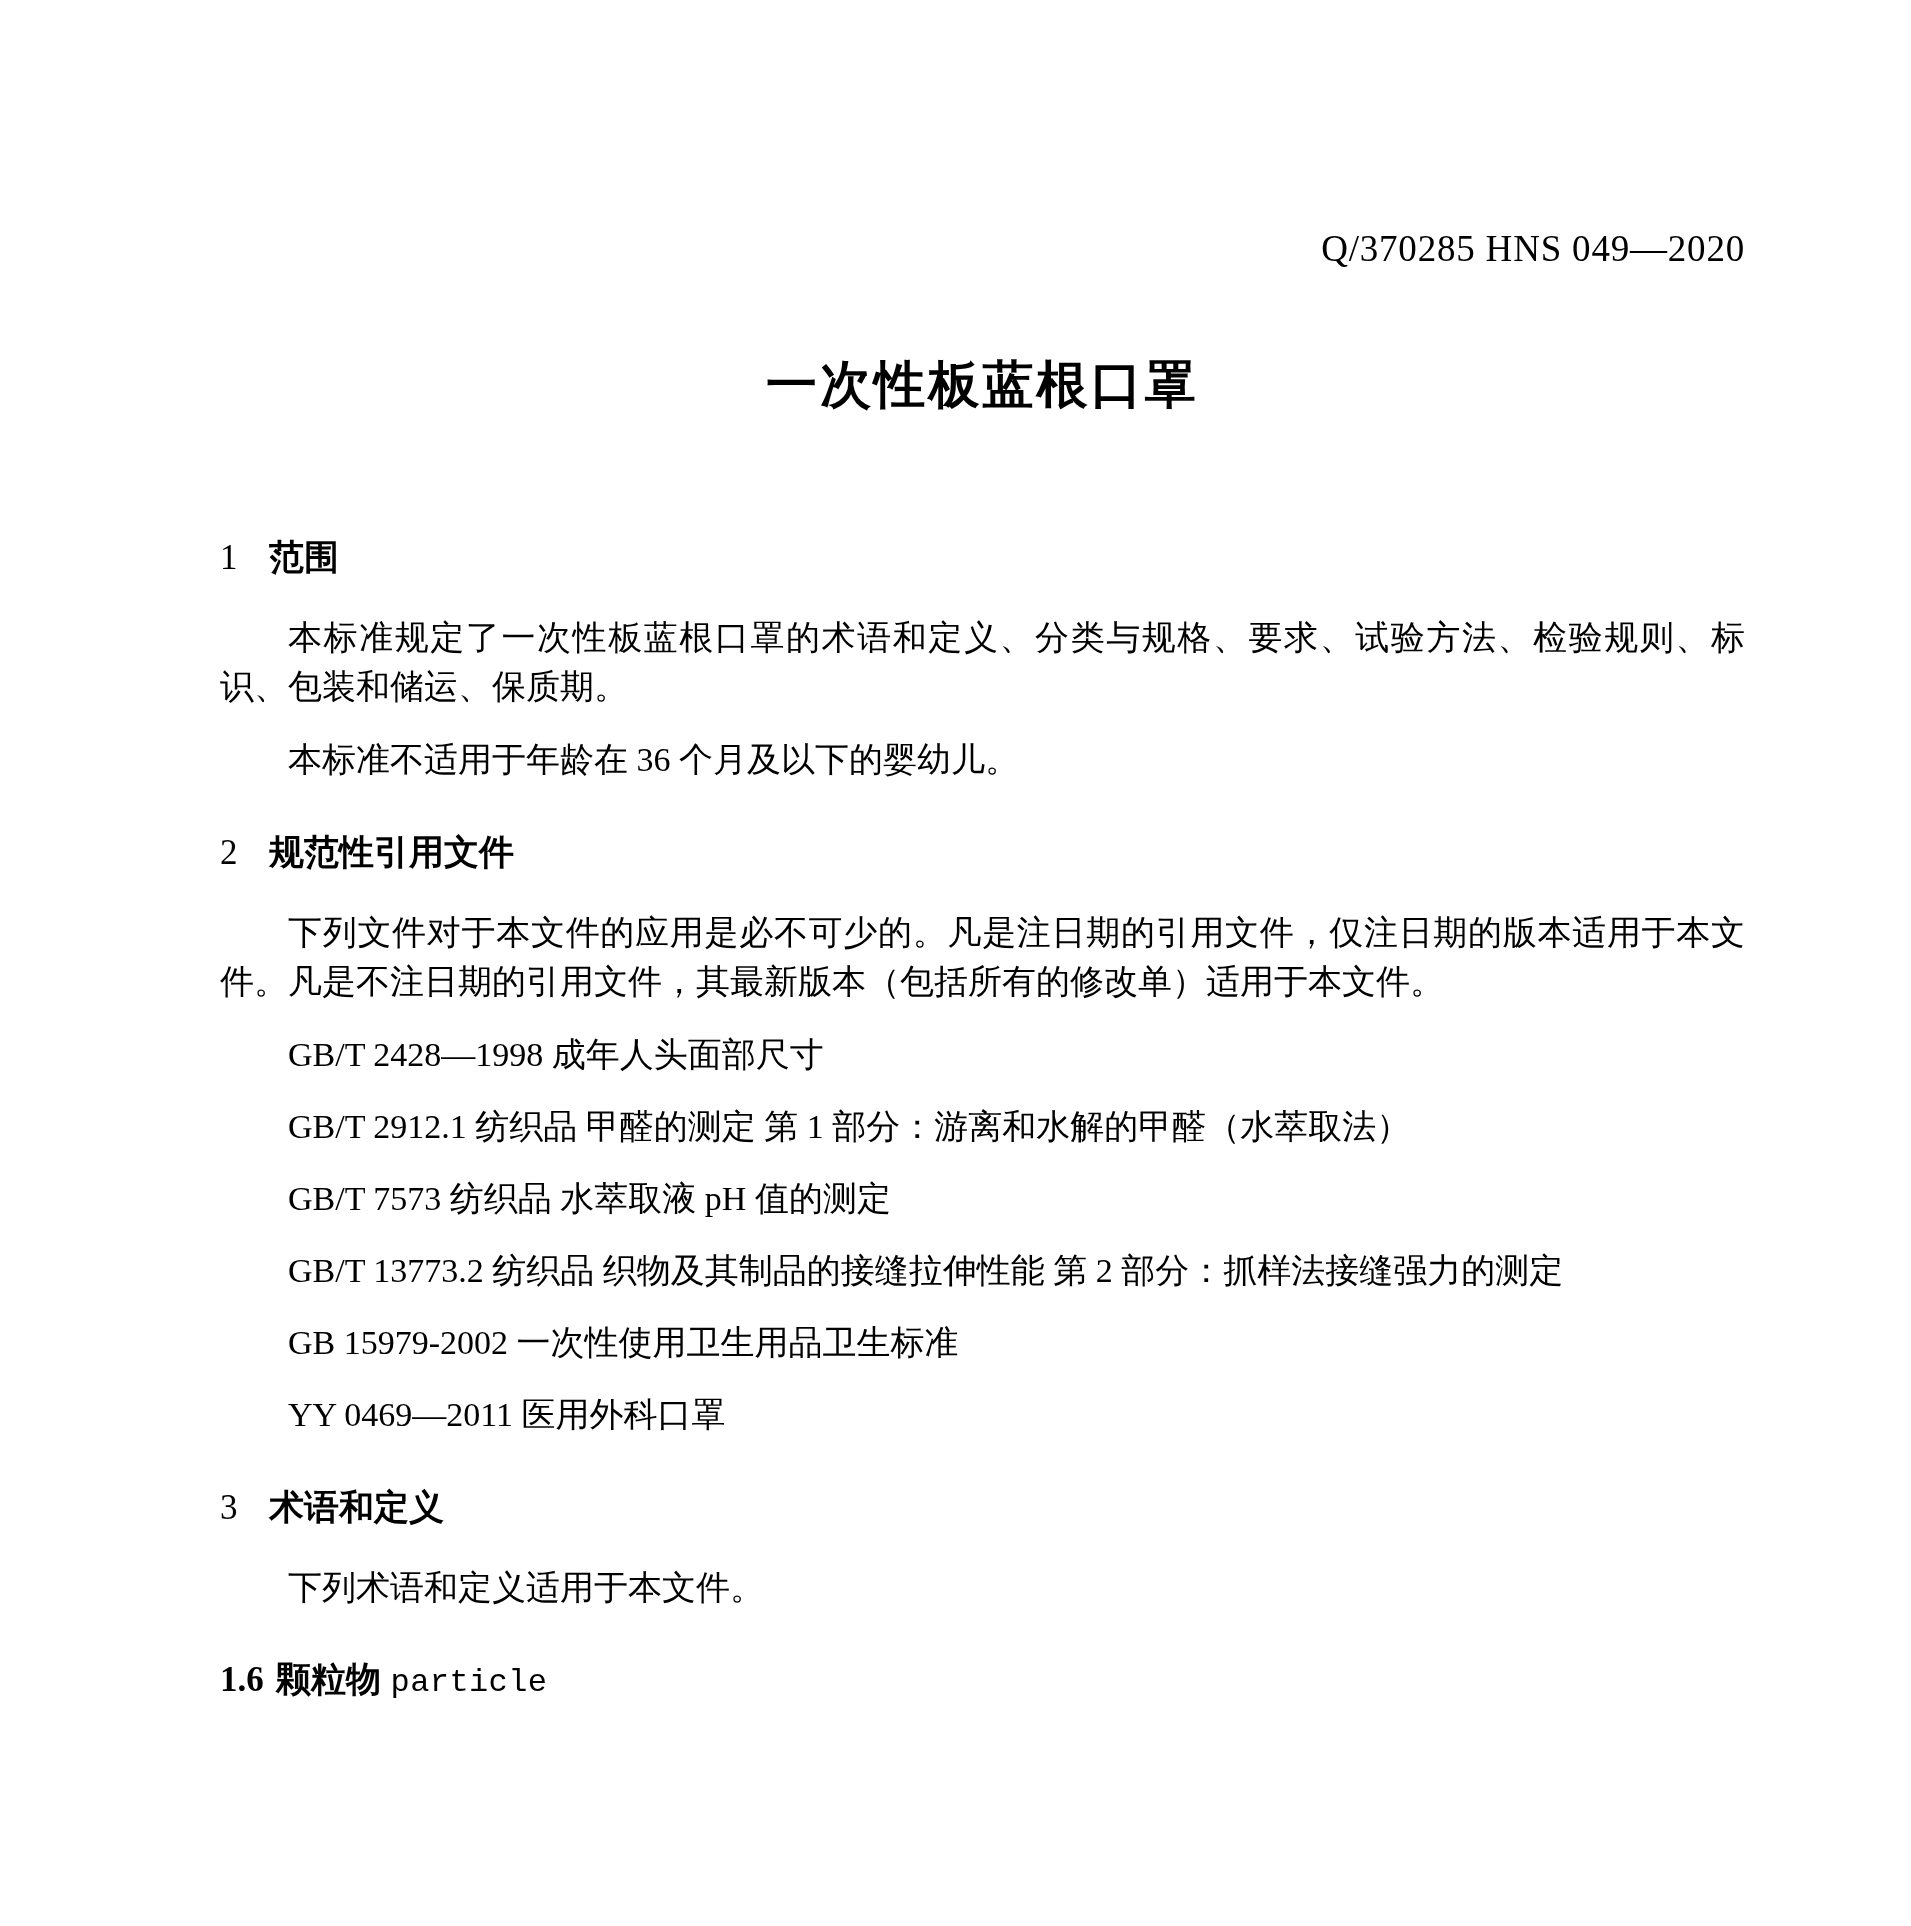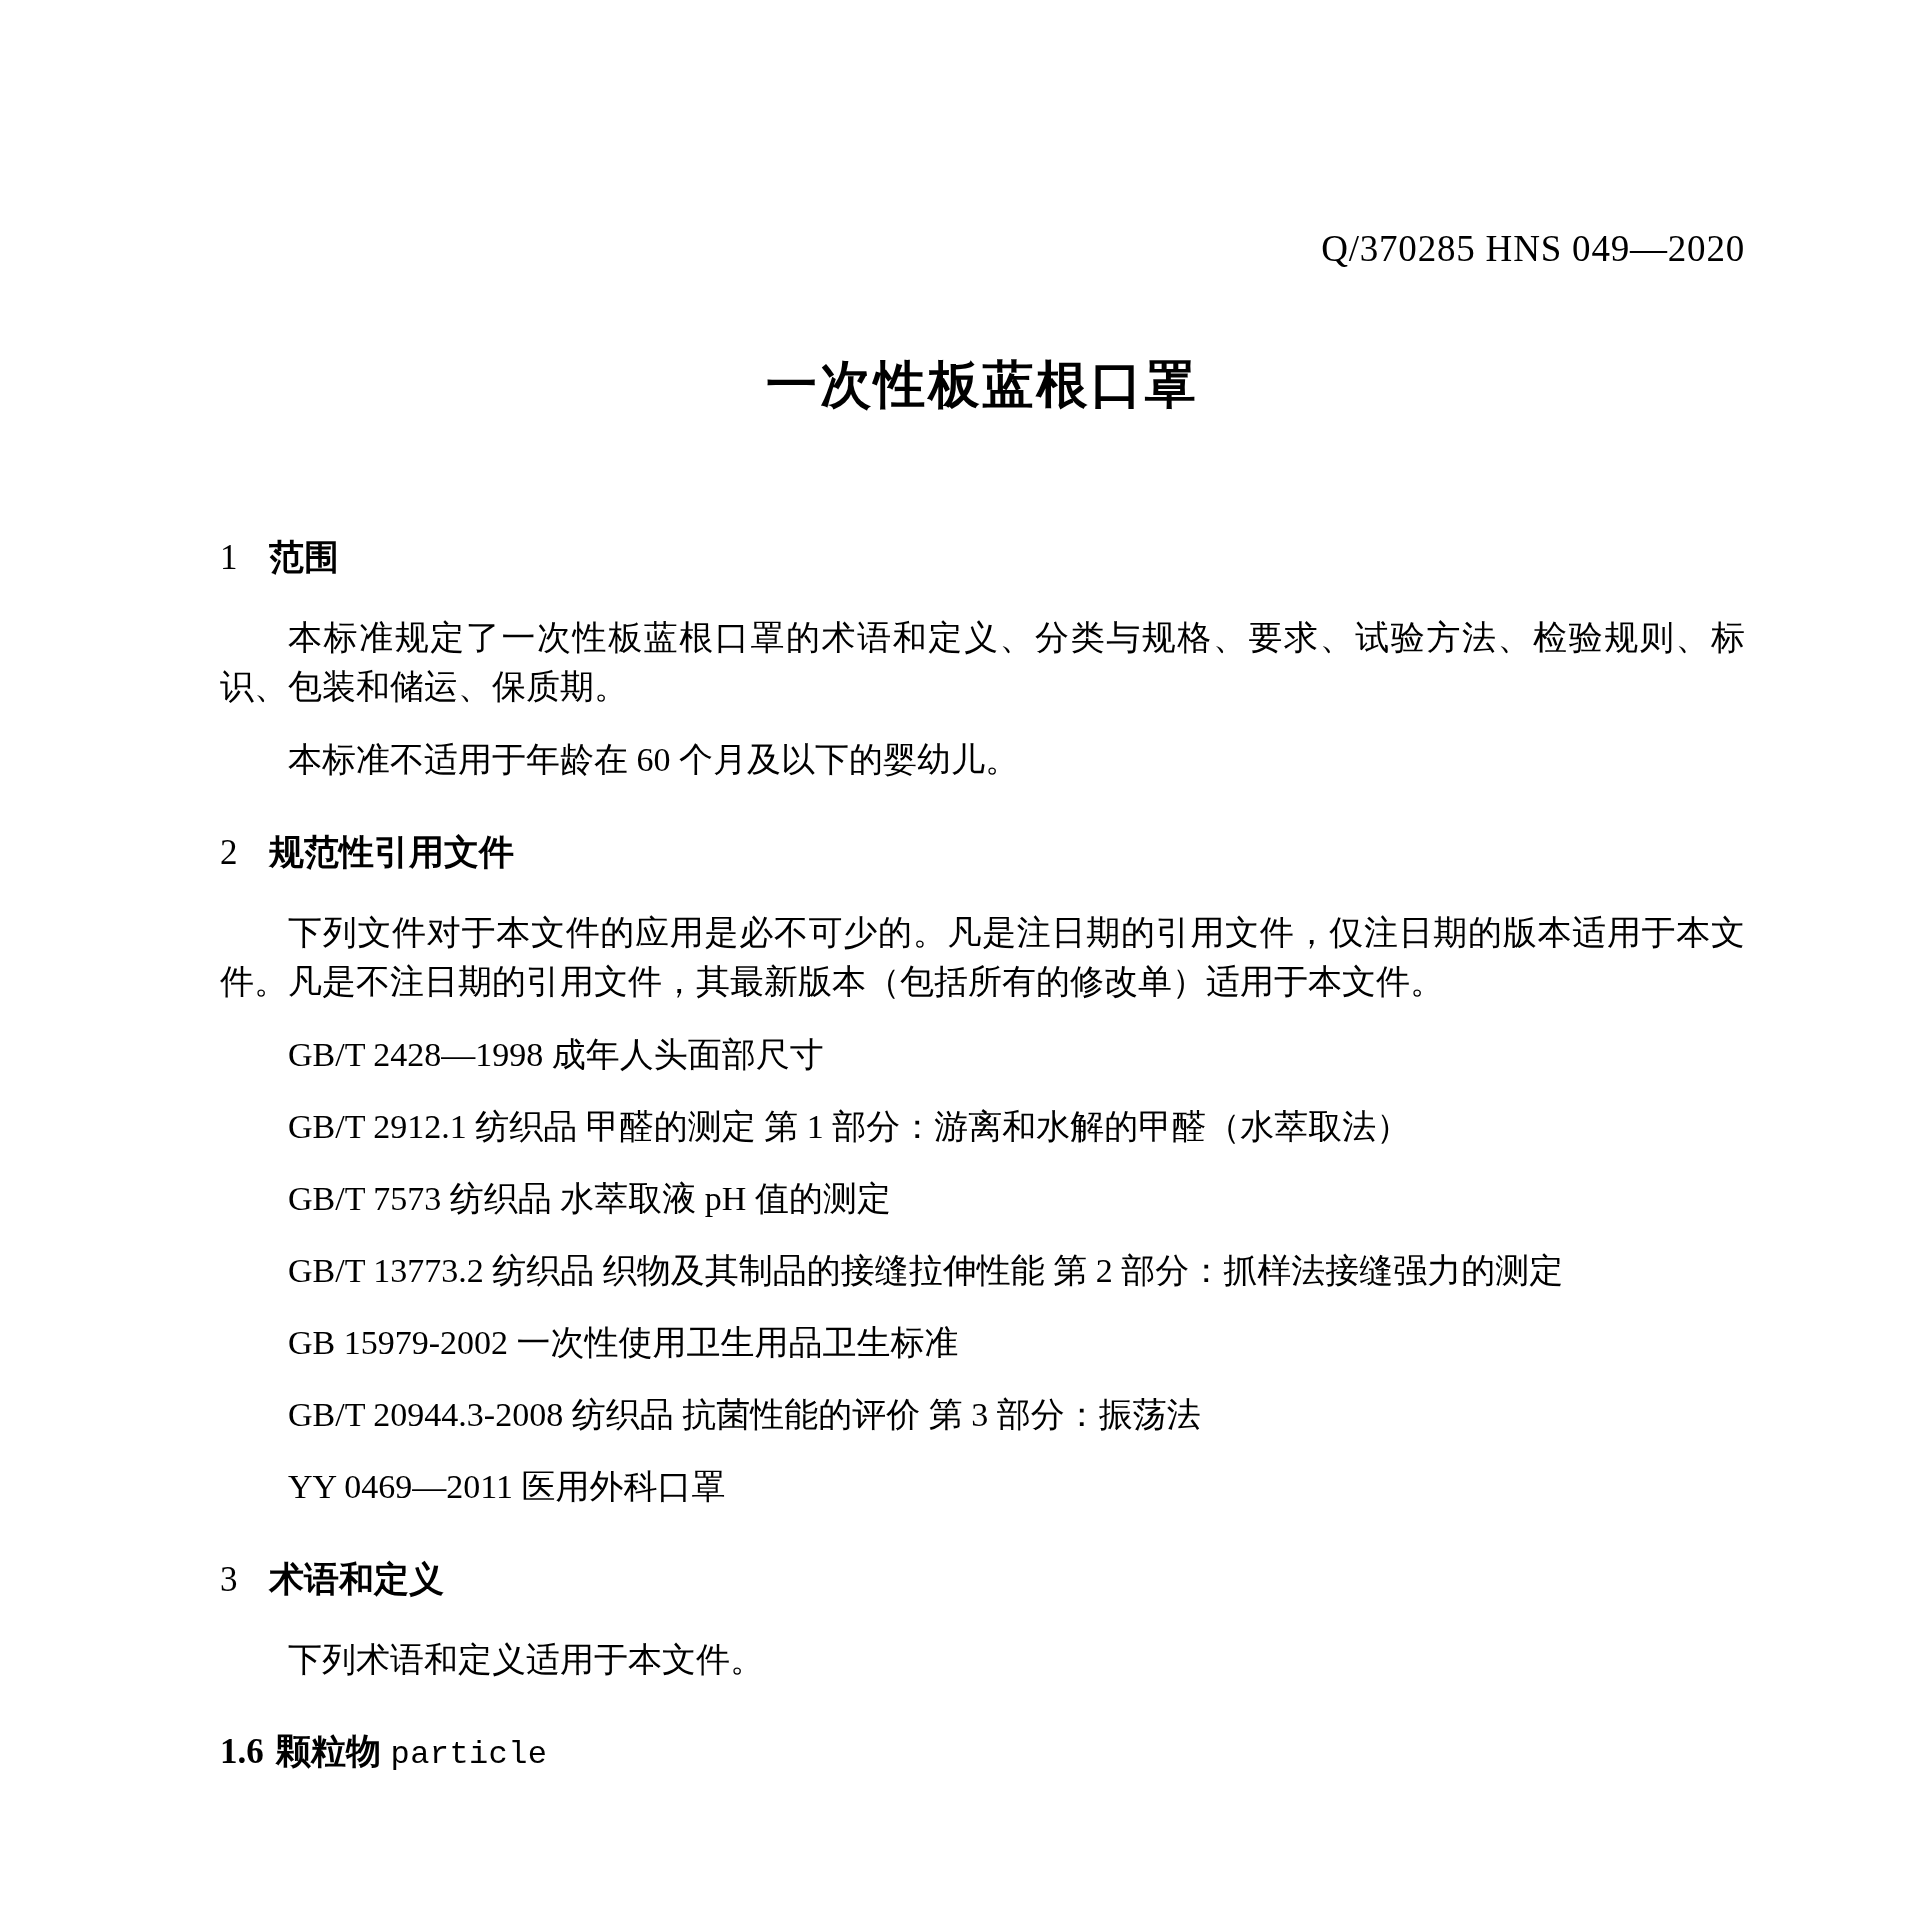--- a/index.html
+++ b/index.html
@@ -70,32 +70,31 @@
 
 <div class="page">
 
   <div class="doc-code">Q/370285 HNS 049—2020</div>
 
   <div class="doc-title">一次性板蓝根口罩</div>
 
   <div class="sec-heading"><span class="num">1</span><span>范围</span></div>
 
   <p class="para">本标准规定了一次性板蓝根口罩的术语和定义、分类与规格、要求、试验方法、检验规则、标识、包装和储运、保质期。</p>
-  <p class="para">本标准不适用于年龄在 60 个月及以下的婴幼儿。</p>
+  <p class="para">本标准不适用于年龄在 36 个月及以下的婴幼儿。</p>
 
   <div class="sec-heading"><span class="num">2</span><span>规范性引用文件</span></div>
 
   <p class="para">下列文件对于本文件的应用是必不可少的。凡是注日期的引用文件，仅注日期的版本适用于本文件。凡是不注日期的引用文件，其最新版本（包括所有的修改单）适用于本文件。</p>
 
   <p class="ref">GB/T 2428—1998 成年人头面部尺寸</p>
   <p class="ref">GB/T 2912.1 纺织品 甲醛的测定 第 1 部分：游离和水解的甲醛（水萃取法）</p>
   <p class="ref">GB/T 7573 纺织品 水萃取液 pH 值的测定</p>
   <p class="ref">GB/T 13773.2 纺织品 织物及其制品的接缝拉伸性能 第 2 部分：抓样法接缝强力的测定</p>
   <p class="ref">GB 15979-2002 一次性使用卫生用品卫生标准</p>
-  <p class="ref">GB/T 20944.3-2008 纺织品 抗菌性能的评价 第 3 部分：振荡法</p>
   <p class="ref">YY 0469—2011 医用外科口罩</p>
 
   <div class="sec-heading"><span class="num">3</span><span>术语和定义</span></div>
 
   <p class="para">下列术语和定义适用于本文件。</p>
 
   <div class="term-heading"><span class="num">1.6</span><span>颗粒物</span><span class="en">particle</span></div>
 
 </div>
 

